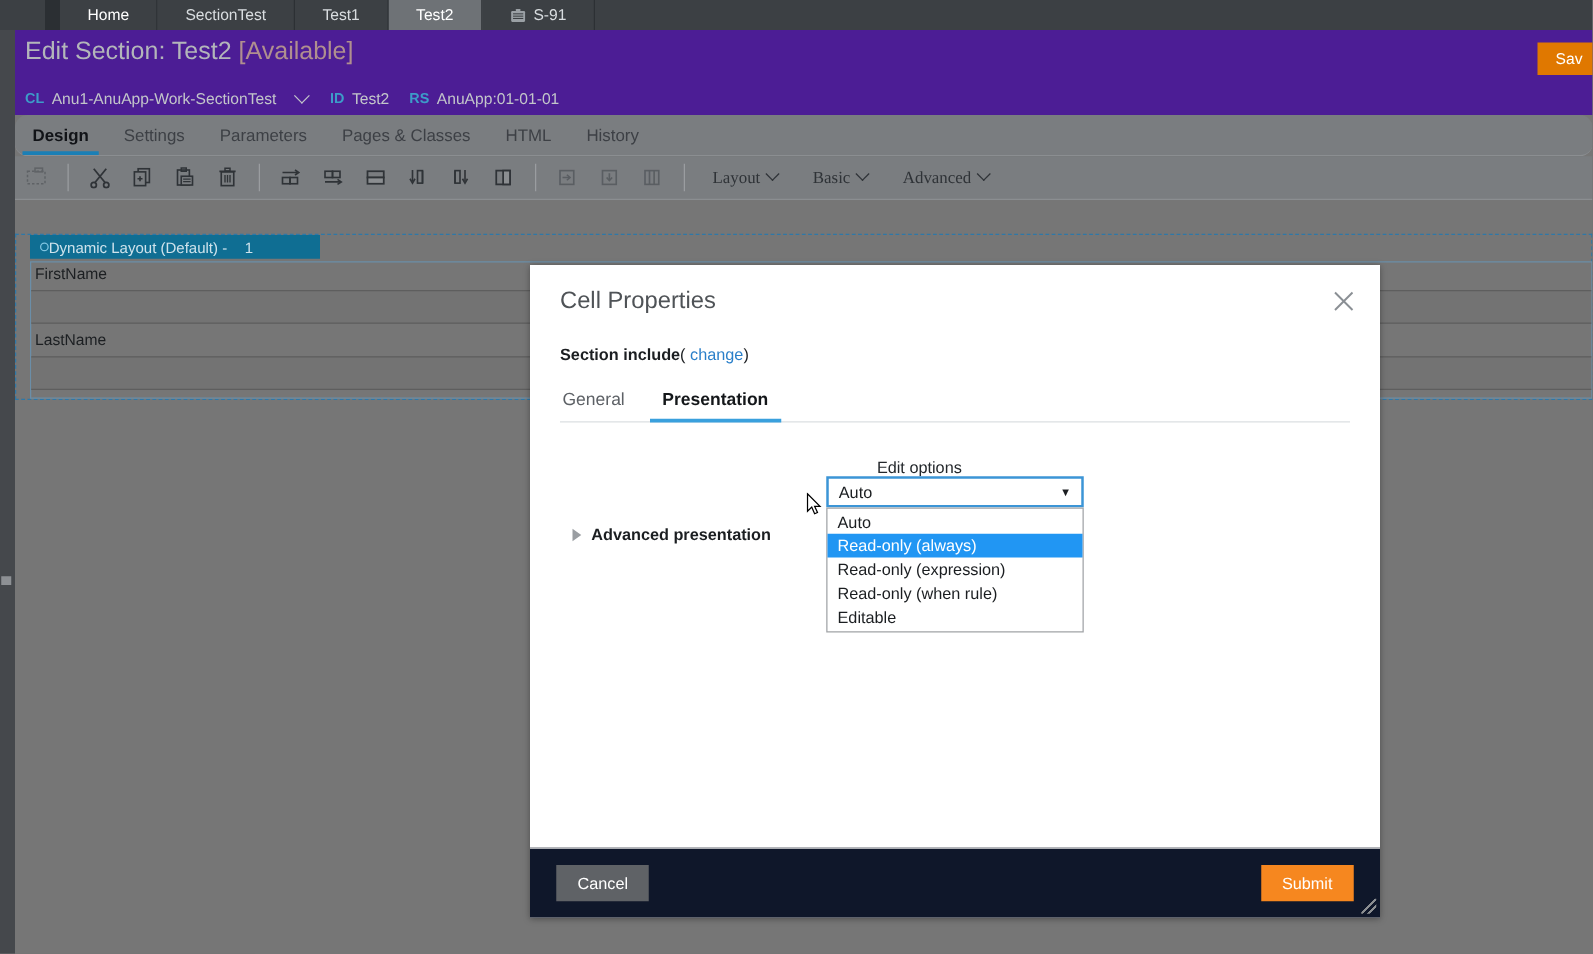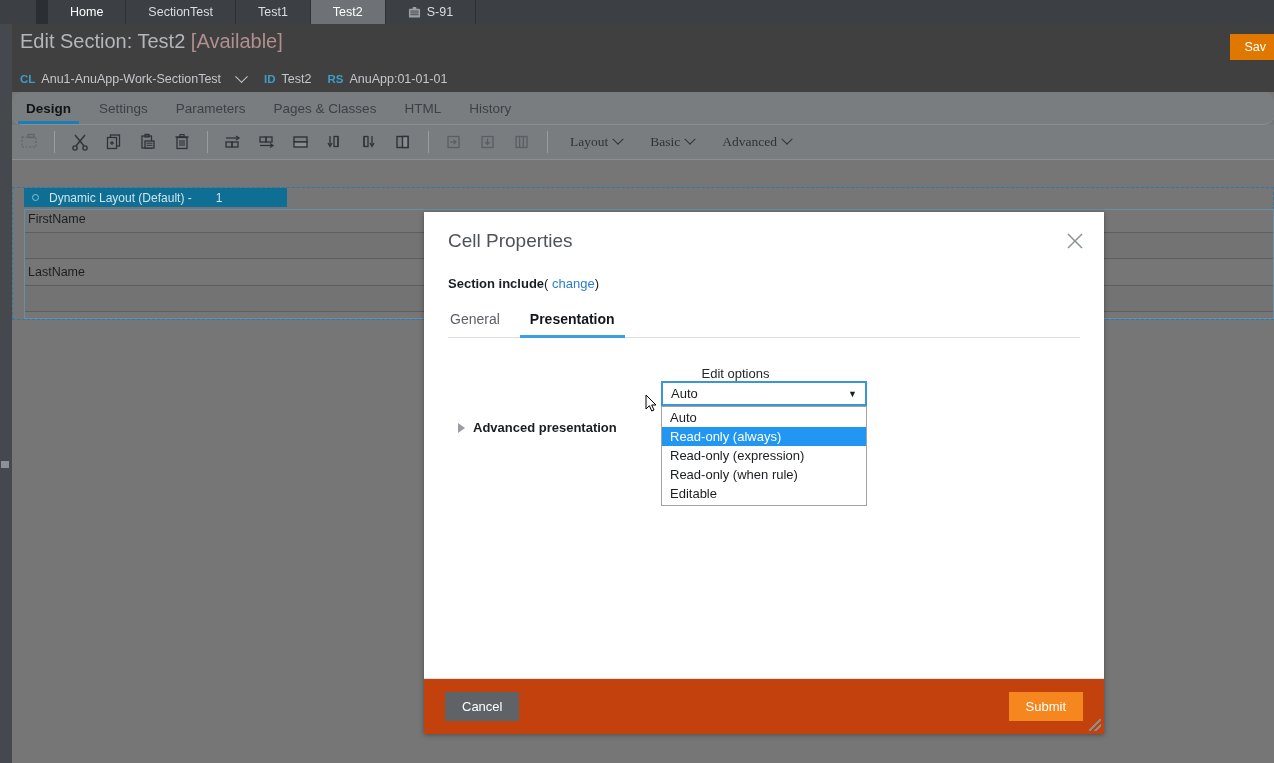--- a/index.html
+++ b/index.html
@@ -38,21 +38,21 @@
   }
   .tab.home { color: #ffffff; }
   .tab.active { background: #6e7276; color: #ffffff; }
   .tab-icon { display: inline-flex; align-items: center; }
   .leftcap { width: 12px; background: #2b2f33; }
 
   
   .header {
     position: absolute; top: 24px; left: 12px;
     width: 1262px; height: 68px;
-    background: #404040;
+    background: #4c1d95;
   }
   .header-title {
     position: absolute; left: 8px; top: 6px;
     font-size: 20px; color: #b3b6ba; font-weight: 400;
     white-space: nowrap;
   }
   .header-title .avail { color: #b08f8f; }
   .header-meta {
     position: absolute; left: 8px; top: 37px;
     display: flex; align-items: center; gap: 6px;
@@ -156,23 +156,23 @@
     width: 1262px; height: 133px;
     border: 1px dashed #2e78a8;
     padding: 2px;
   }
   .dl-header {
     position: absolute; left: 12px; top: 28px;
     height: 19px;
     background: #0f6e93;
     color: #cfe3ec;
     font-size: 12px;
-    display: flex; align-items: center; gap: 10px;
+    display: flex; align-items: center; 
     padding: 0 10px 0 8px;
-    width: 263px;
+    width: 232px;
   }
   .dl-dot {
     width: 7px; height: 7px; border-radius: 50%;
     border: 1.5px solid #7fc4e0; background: transparent;
   }
   .dl-num { margin-left: 14px; }
   .dl-body {
     position: absolute; left: 12px; top: 49px;
     width: 1250px; height: 110px;
     border: 1px solid #6b8ea8;
@@ -293,21 +293,21 @@
   }
   .tri {
     width: 0; height: 0;
     border-left: 7px solid #9a9ea2;
     border-top: 5px solid transparent;
     border-bottom: 5px solid transparent;
   }
   .modal-foot {
     flex: 0 0 auto;
     height: 56px;
-    background: #c2410c;
+    background: #0f172a;
     border-top: 1px solid #e0e0e0;
     display: flex; align-items: center; justify-content: space-between;
     padding: 0 21px;
     position: relative;
   }
   .btn {
     font-size: 13px;
     border: none;
     padding: 7px 17px;
     cursor: pointer;

